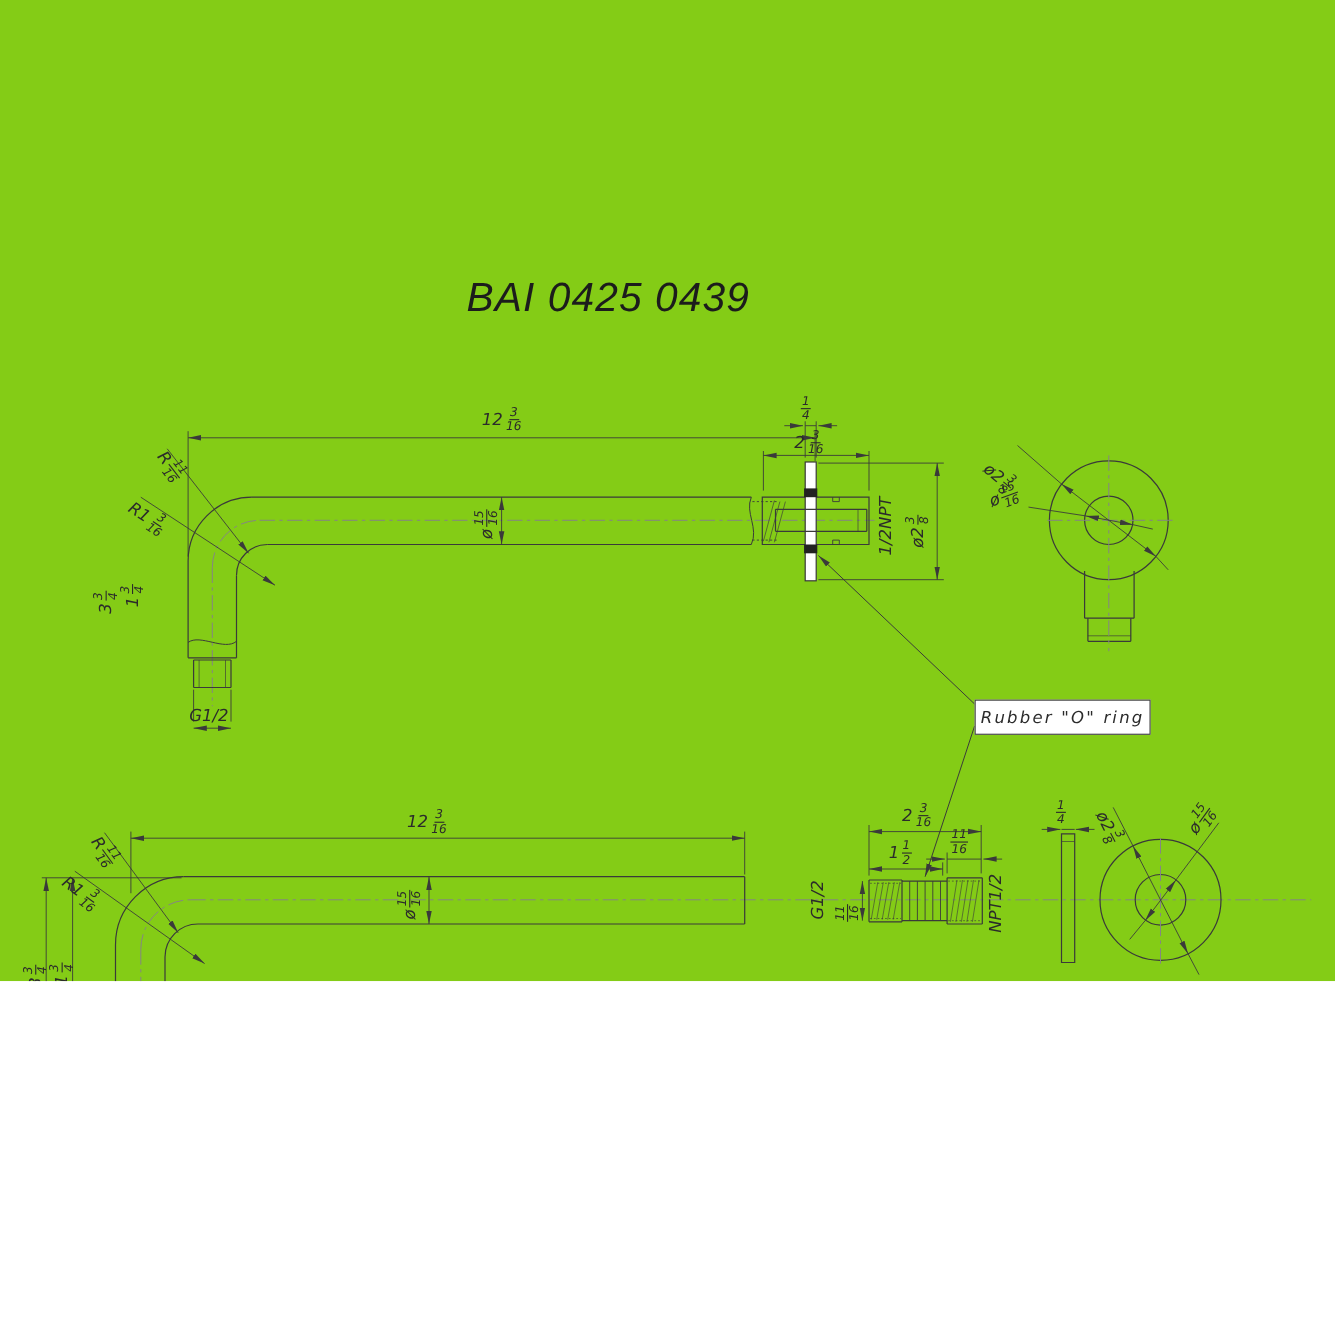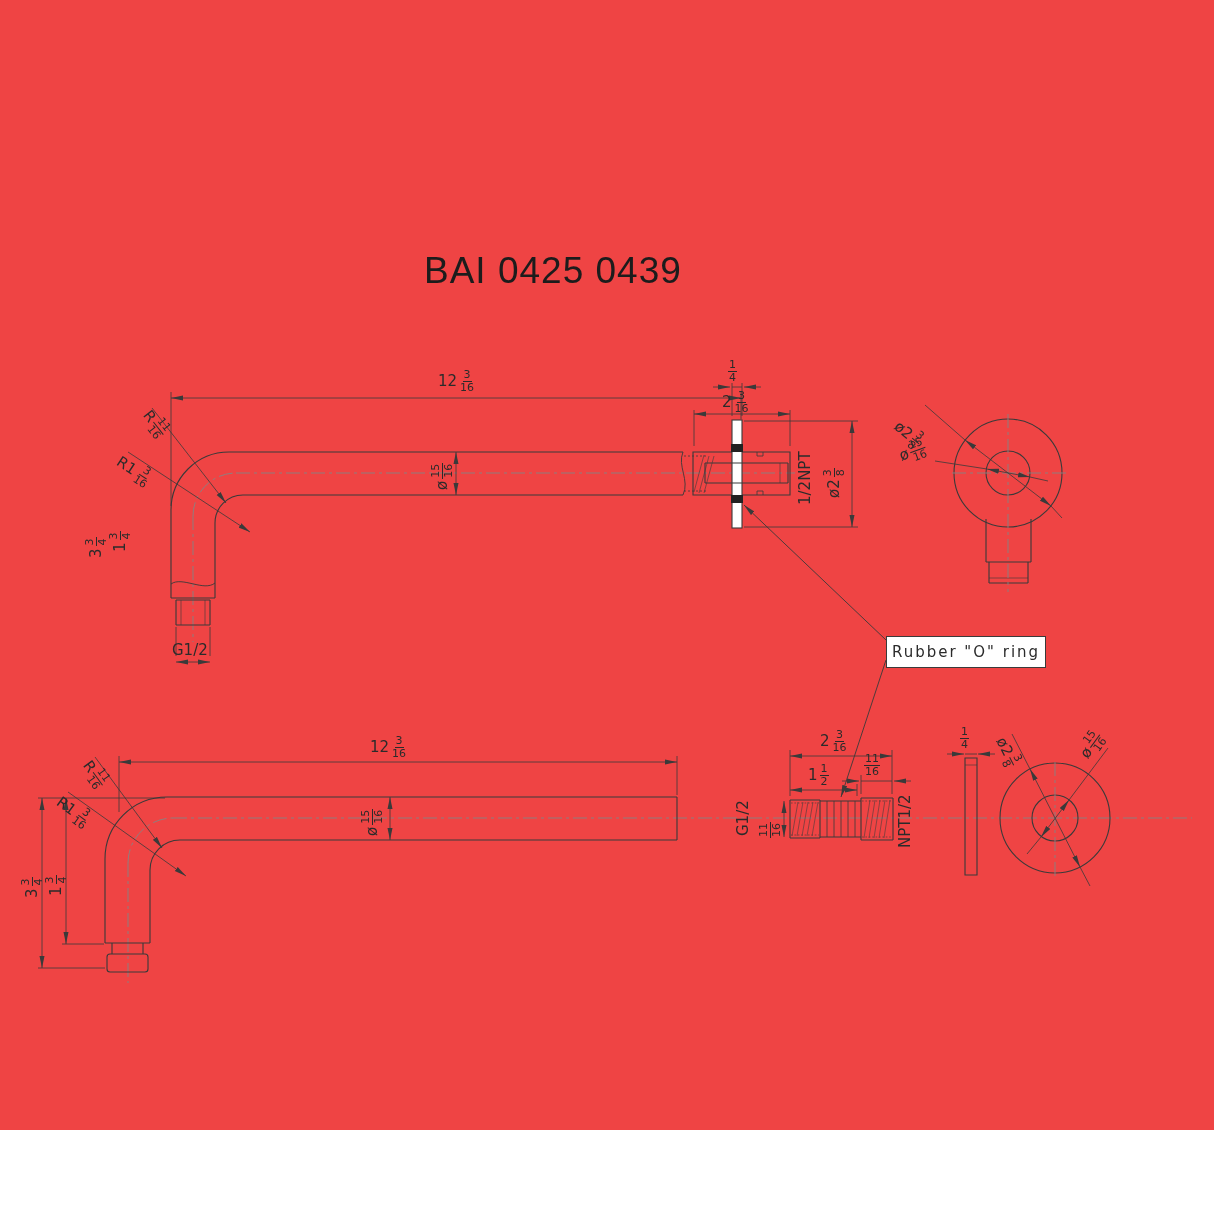--- a/index.html
+++ b/index.html
@@ -1,17 +1,17 @@
 <!DOCTYPE html>
 <html><head>
 <meta charset="utf-8">
 <style>
   html,body{margin:0;padding:0;background:#fff;}
-  .stage{position:relative;width:1214px;height:1130px;background:#ef4444;overflow:hidden;
-         font-family:"DejaVu Sans",sans-serif;}
+  .stage{position:relative;width:1214px;height:892px;background:#84cc16;overflow:hidden;
+         font-family:"DejaVu Sans",sans-serif;font-style:italic;}
   .stage svg{position:absolute;left:0;top:0;}
   .title{position:absolute;left:424px;top:250px;font-size:37px;color:#1c1c1c;
          font-family:"Liberation Sans",sans-serif;font-weight:500;letter-spacing:1px;white-space:nowrap;}
   .dim{position:absolute;display:flex;align-items:center;gap:2px;color:#2b2b2b;
        font-size:15px;line-height:1;white-space:nowrap;}
   .dim .pre{font-size:15px;}
   .frac{display:inline-flex;flex-direction:column;align-items:center;font-size:11px;line-height:1.1;}
   .frac .num{border-bottom:1px solid #2b2b2b;padding:0 1px;}
   .frac .den{padding:0 1px;}
   .callout-box{position:absolute;left:886px;top:636px;width:158px;height:30px;

